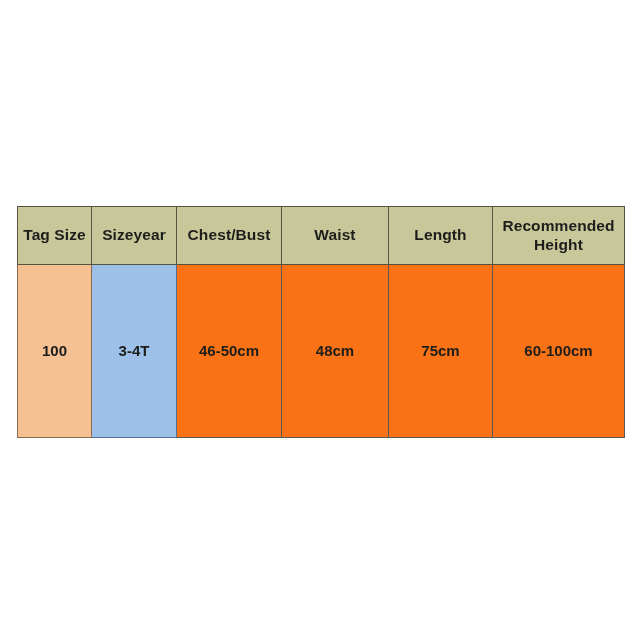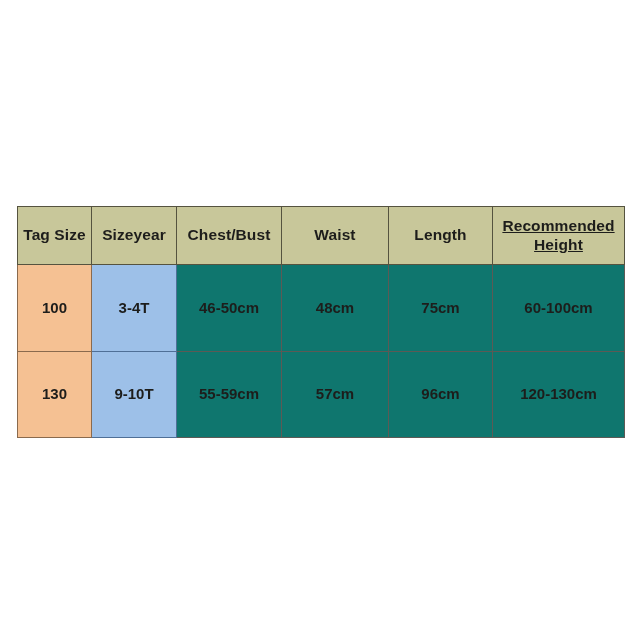--- a/index.html
+++ b/index.html
@@ -64,29 +64,29 @@
     height: 57px;
     font-size: 15.5px;
     font-weight: bold;
     border-color: #55533f;
     letter-spacing: 0.1px;
   }
   table.size-chart thead th.two-line {
     font-size: 15.5px;
     padding: 0 6px;
   }
-  .hdr-line { display: block; text-decoration: underline; }
+  .hdr-line { display: block; }
 
   
   table.size-chart tbody tr { height: 44px; }
 
   table.size-chart tbody td {
     font-size: 15px;
     font-weight: bold;
-    background: #0f766e;
+    background: #f97316;
     border-color: #5c5a55;
   }
 
   table.size-chart tbody td.tag {
     background: #f5c193;
     border-color: #8a6a4d;
     color: #1d1d1b;
   }
   table.size-chart tbody td.year {
     background: #9dc0e8;
@@ -124,25 +124,17 @@
       </thead>
       <tbody>
         <tr>
           <td class="tag">100</td>
           <td class="year">3-4T</td>
           <td>46-50cm</td>
           <td>48cm</td>
           <td>75cm</td>
           <td>60-100cm</td>
         </tr>
-        <tr>
-          <td class="tag">130</td>
-          <td class="year">9-10T</td>
-          <td>55-59cm</td>
-          <td>57cm</td>
-          <td>96cm</td>
-          <td>120-130cm</td>
-        </tr>
       </tbody>
     </table>
   </div>
 
 </div>
 
 </body></html>

